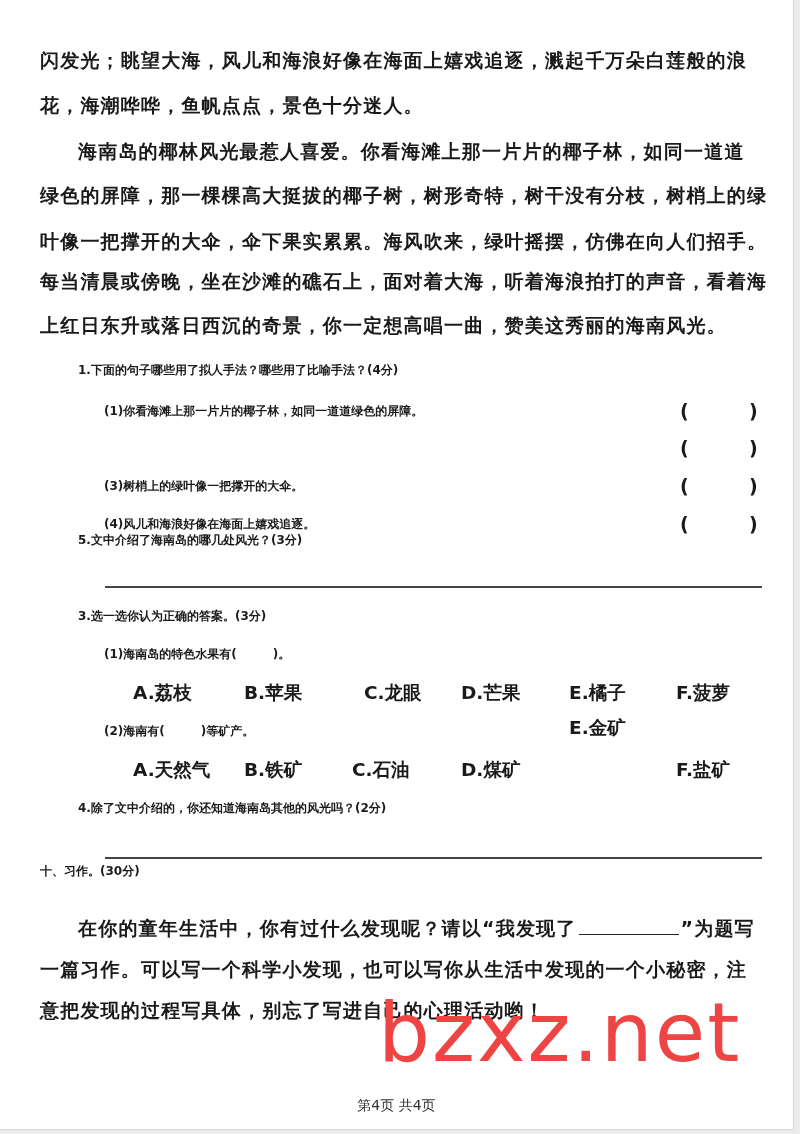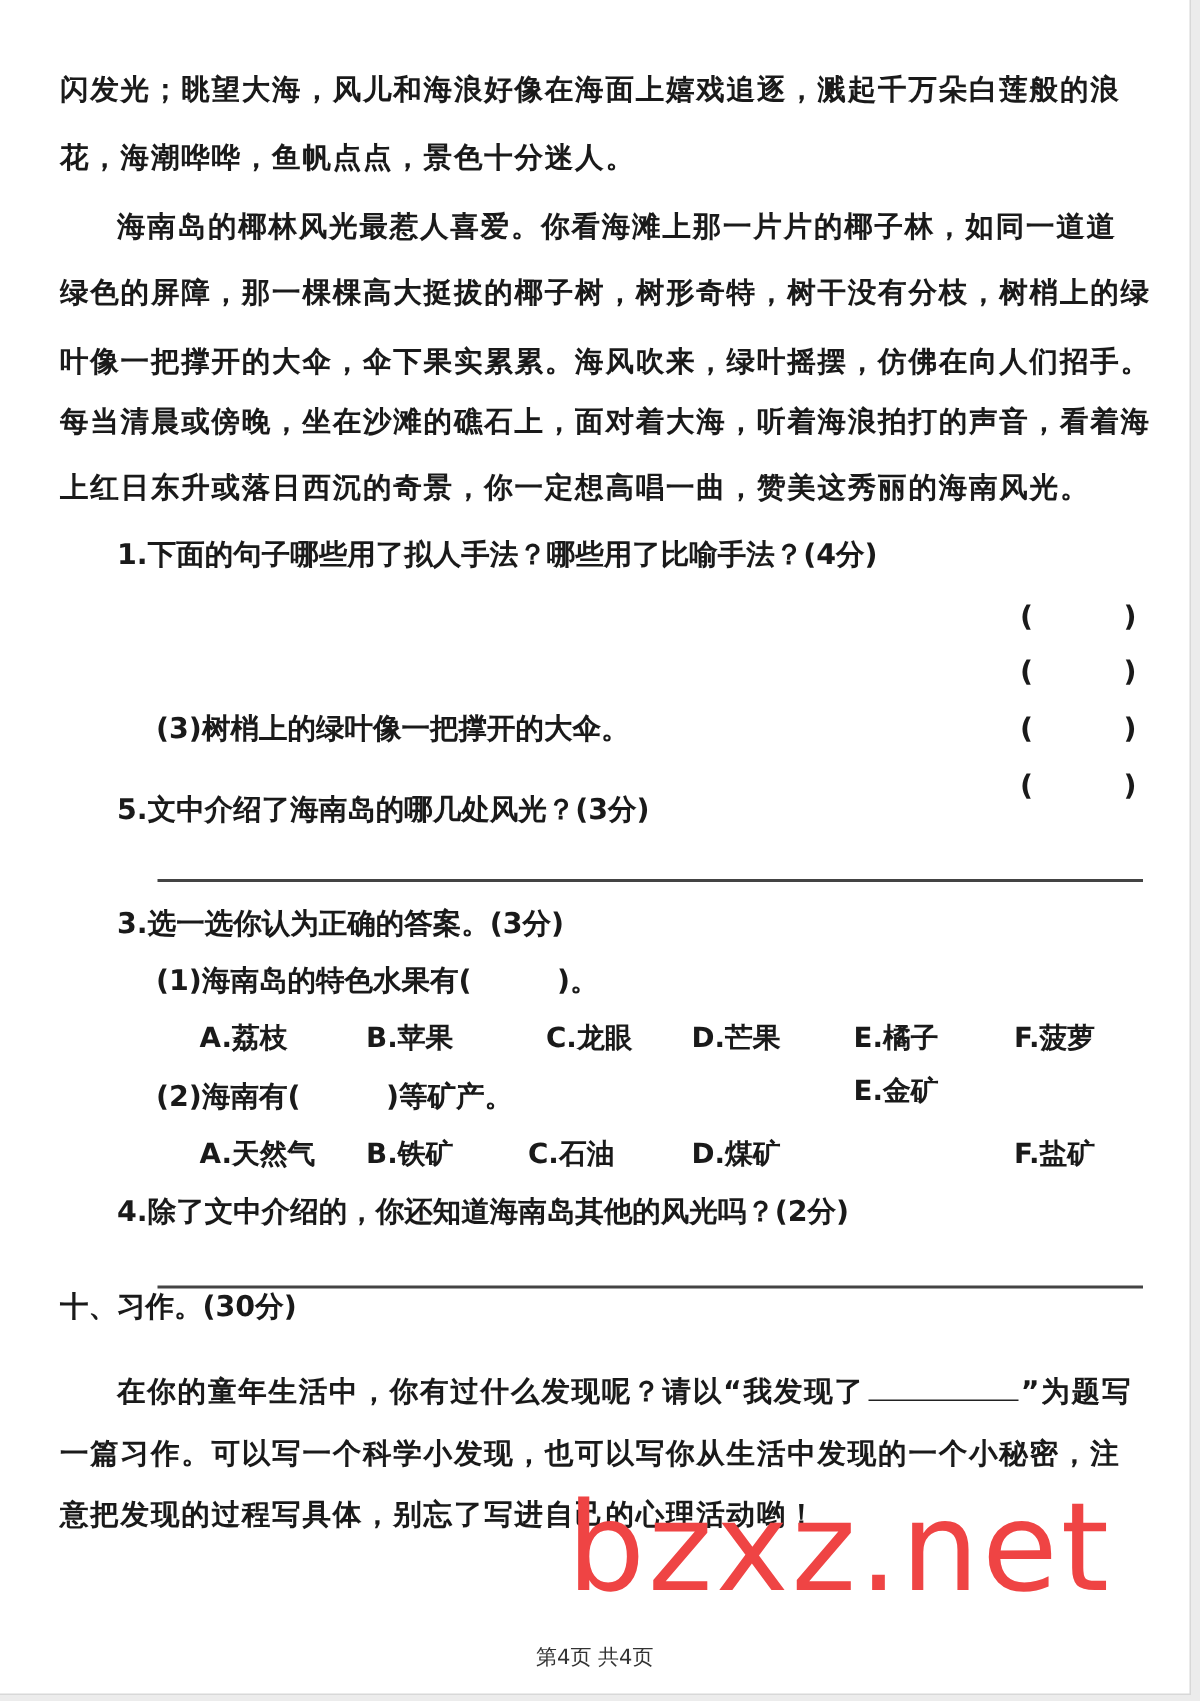--- a/index.html
+++ b/index.html
@@ -18,21 +18,21 @@
     border-bottom: 1px solid #d8d8d8;
   }
   .line {
     position: absolute;
     font-size: 19px;
     font-weight: bold;
     white-space: nowrap;
     letter-spacing: 1.2px;
     line-height: 26px;
   }
-  .narrow { letter-spacing: 0px; font-size: 19px; }
+  .narrow { letter-spacing: 0px; font-size: 12px; }
   .paren-slot {
     position: absolute; font-size: 19px; font-weight: bold; line-height: 26px;
   }
   .answer-line {
     position: absolute; left: 105px; width: 657px; height: 2px;
     background: #444;
   }
   .opt { position: absolute; font-size: 18.5px; font-weight: bold; line-height: 26px; white-space: nowrap; }
   .blank {
     display: inline-block; width: 100px; border-bottom: 1.5px solid #222;
@@ -57,30 +57,32 @@
   <div class="line" style="left:40px; top:47px;">闪发光；眺望大海，风儿和海浪好像在海面上嬉戏追逐，溅起千万朵白莲般的浪</div>
   <div class="line" style="left:40px; top:92px;">花，海潮哗哗，鱼帆点点，景色十分迷人。</div>
   <div class="line" style="left:78px; top:138px;">海南岛的椰林风光最惹人喜爱。你看海滩上那一片片的椰子林，如同一道道</div>
   <div class="line" style="left:40px; top:183px;font-family:Liberation Serif, serif;">绿色的屏障，那一棵棵高大挺拔的椰子树，树形奇特，树干没有分枝，树梢上的绿</div>
   <div class="line" style="left:40px; top:228px;">叶像一把撑开的大伞，伞下果实累累。海风吹来，绿叶摇摆，仿佛在向人们招手。</div>
   <div class="line" style="left:40px; top:268px;">每当清晨或傍晚，坐在沙滩的礁石上，面对着大海，听着海浪拍打的声音，看着海</div>
   <div class="line" style="left:40px; top:312px;">上红日东升或落日西沉的奇景，你一定想高唱一曲，赞美这秀丽的海南风光。</div>
 
   <div class="line narrow" style="left:78px; top:357px;">1.下面的句子哪些用了拟人手法？哪些用了比喻手法？(4分)</div>
 
+  <div class="line narrow" style="left:104px; top:398px;">(1)你看海滩上那一片片的椰子林，如同一道道绿色的屏障。</div>
   <div class="paren-slot" style="left:680px; top:398px;">(</div>
   <div class="paren-slot" style="left:749px; top:398px;">)</div>
 
   <div class="paren-slot" style="left:680px; top:435px;">(</div>
   <div class="paren-slot" style="left:749px; top:435px;">)</div>
 
   <div class="line narrow" style="left:104px; top:473px;">(3)树梢上的绿叶像一把撑开的大伞。</div>
   <div class="paren-slot" style="left:680px; top:473px;">(</div>
   <div class="paren-slot" style="left:749px; top:473px;">)</div>
 
+  <div class="line narrow" style="left:104px; top:511px;">(4)风儿和海浪好像在海面上嬉戏追逐。</div>
   <div class="paren-slot" style="left:680px; top:511px;">(</div>
   <div class="paren-slot" style="left:749px; top:511px;">)</div>
 
   <div class="line narrow" style="left:78px; top:527px;">5.文中介绍了海南岛的哪几处风光？(3分)</div>
   <div class="answer-line" style="top:586px;"></div>
 
   <div class="line narrow" style="left:78px; top:603px;">3.选一选你认为正确的答案。(3分)</div>
   <div class="line narrow" style="left:104px; top:641px;">(1)海南岛的特色水果有(　　　)。</div>
 
   <div class="opt" style="left:133px; top:680px;">A.荔枝</div>

